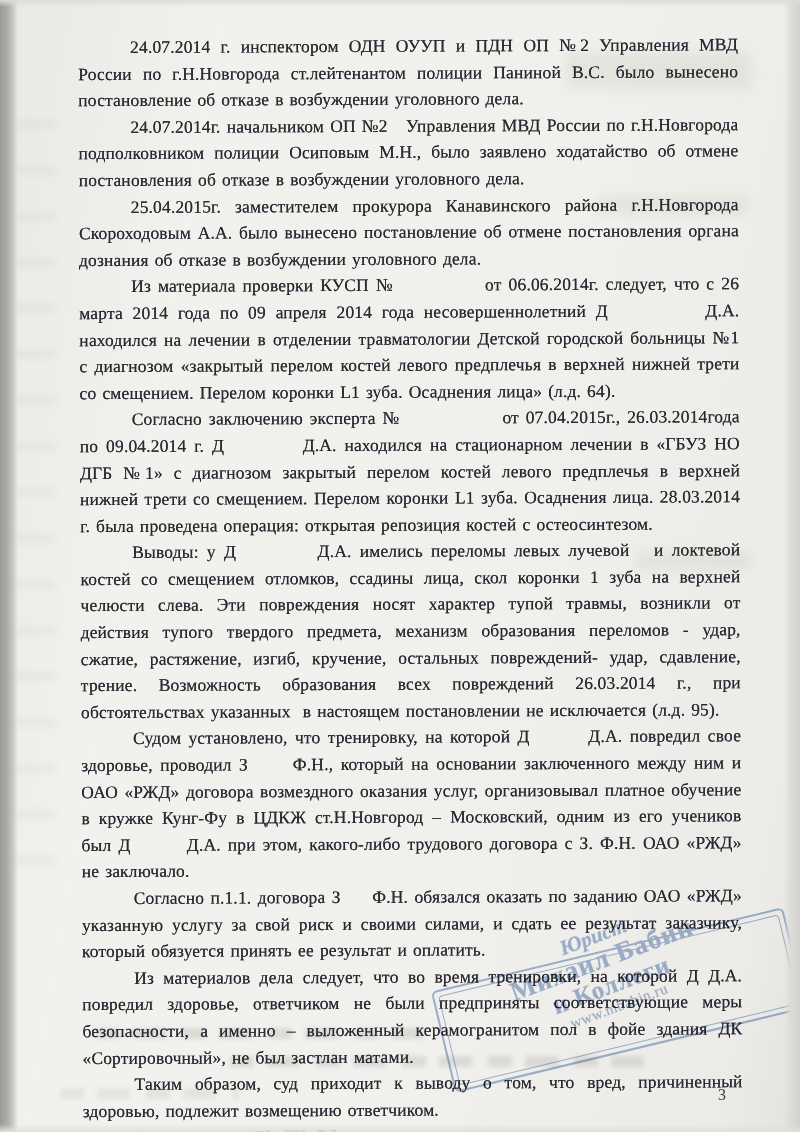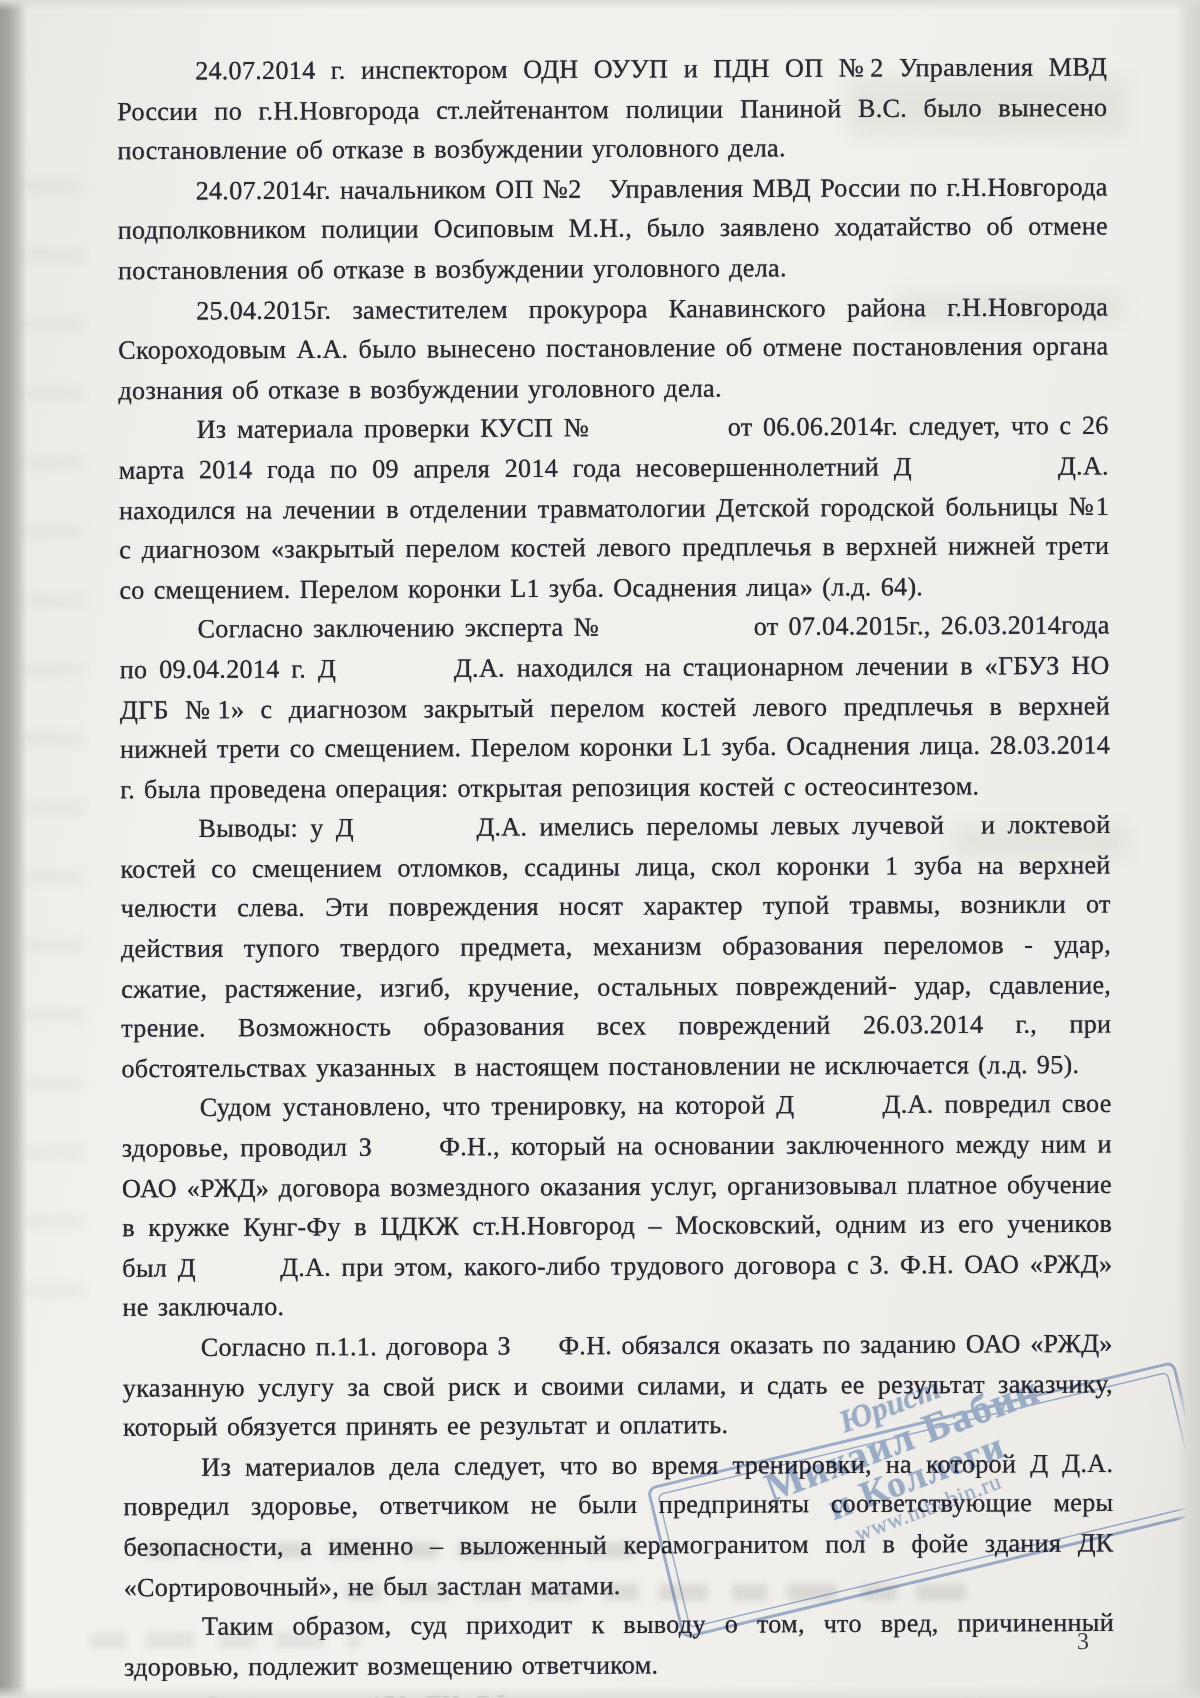--- a/index.html
+++ b/index.html
@@ -11,21 +11,20 @@
   body{
     width:800px;height:1132px;overflow:hidden;
     background:#cfcecb;
     font-family:"Liberation Serif","DejaVu Serif",serif;
   }
   .photo{
     position:relative;width:800px;height:1132px;
     background:
       linear-gradient(100deg,#e9e8e4 0%,#f2f1ed 22%,var(--paper) 60%,#ecebe7 92%,#e3e2de 100%);
     overflow:hidden;
-    font-family:Liberation Serif, serif;
   }
   
   .edge-left{
     position:absolute;left:0;top:0;width:18px;height:1132px;
     background:linear-gradient(90deg,#9b9a96 0%,#aaa9a4 35%,#c7c6c1 70%,rgba(199,198,193,0) 100%);
   }
   .edge-right{
     position:absolute;right:0;top:0;width:16px;height:1132px;
     background:linear-gradient(270deg,#d2d1cd 0%,#dcdbd7 55%,rgba(220,219,215,0) 100%);
   }

